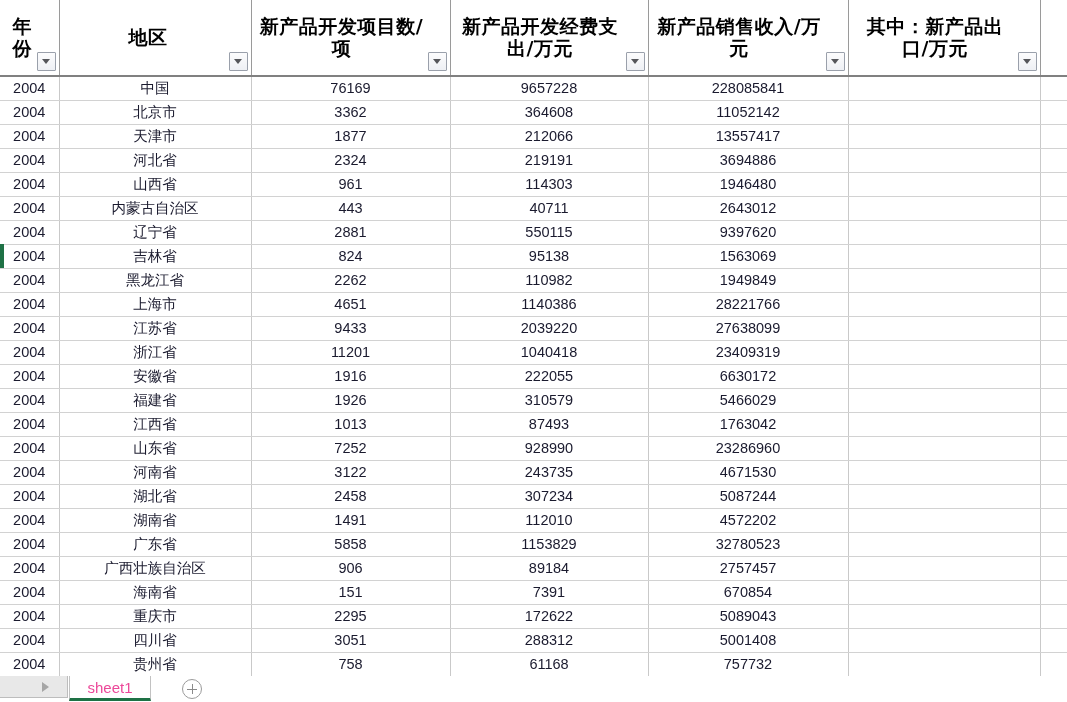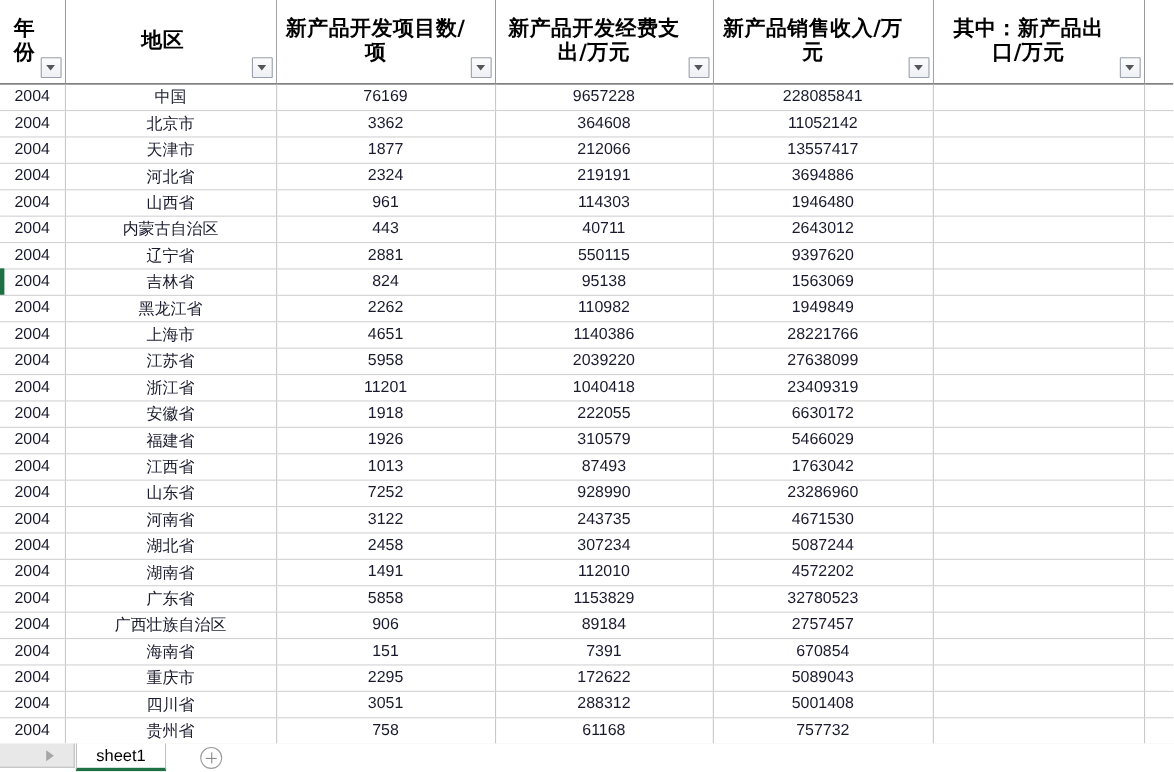--- a/index.html
+++ b/index.html
@@ -170,21 +170,21 @@
     background: #ffffff;
     border-left: 1px solid #c2c2c2;
     border-right: 1px solid #c2c2c2;
     border-bottom: 3px solid #1e7145;
     display: flex;
     align-items: center;
     justify-content: center;
     cursor: pointer;
   }
   #sheet-tab .tab-label {
-    color: #000000;
+    color: #ec4899;
     font-size: 15px;
     font-family: "Liberation Sans", "DejaVu Sans", sans-serif;
   }
 
   
   #add-sheet {
     position: absolute;
     left: 182px;
     top: 3px;
     width: 20px;
@@ -351,39 +351,39 @@
             <td>上海市</td>
             <td>4651</td>
             <td>1140386</td>
             <td>28221766</td>
             <td class="empty-cell"></td>
             <td class="pad-cell"></td>
           </tr>
           <tr>
             <td>2004</td>
             <td>江苏省</td>
-            <td>5958</td>
+            <td>9433</td>
             <td>2039220</td>
             <td>27638099</td>
             <td class="empty-cell"></td>
             <td class="pad-cell"></td>
           </tr>
           <tr>
             <td>2004</td>
             <td>浙江省</td>
             <td>11201</td>
             <td>1040418</td>
             <td>23409319</td>
             <td class="empty-cell"></td>
             <td class="pad-cell"></td>
           </tr>
           <tr>
             <td>2004</td>
             <td>安徽省</td>
-            <td>1918</td>
+            <td>1916</td>
             <td>222055</td>
             <td>6630172</td>
             <td class="empty-cell"></td>
             <td class="pad-cell"></td>
           </tr>
           <tr>
             <td>2004</td>
             <td>福建省</td>
             <td>1926</td>
             <td>310579</td>

